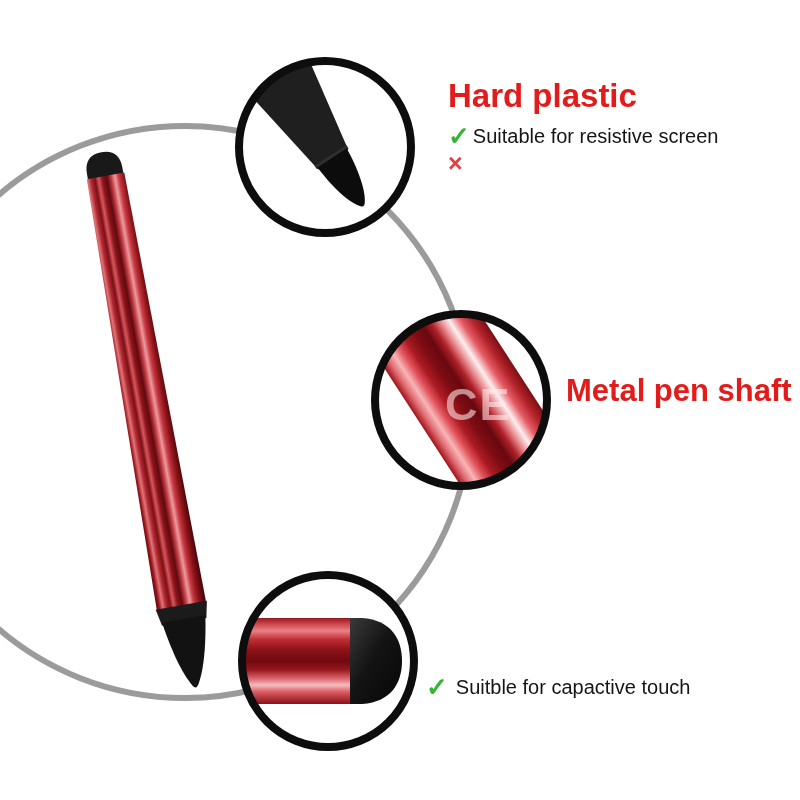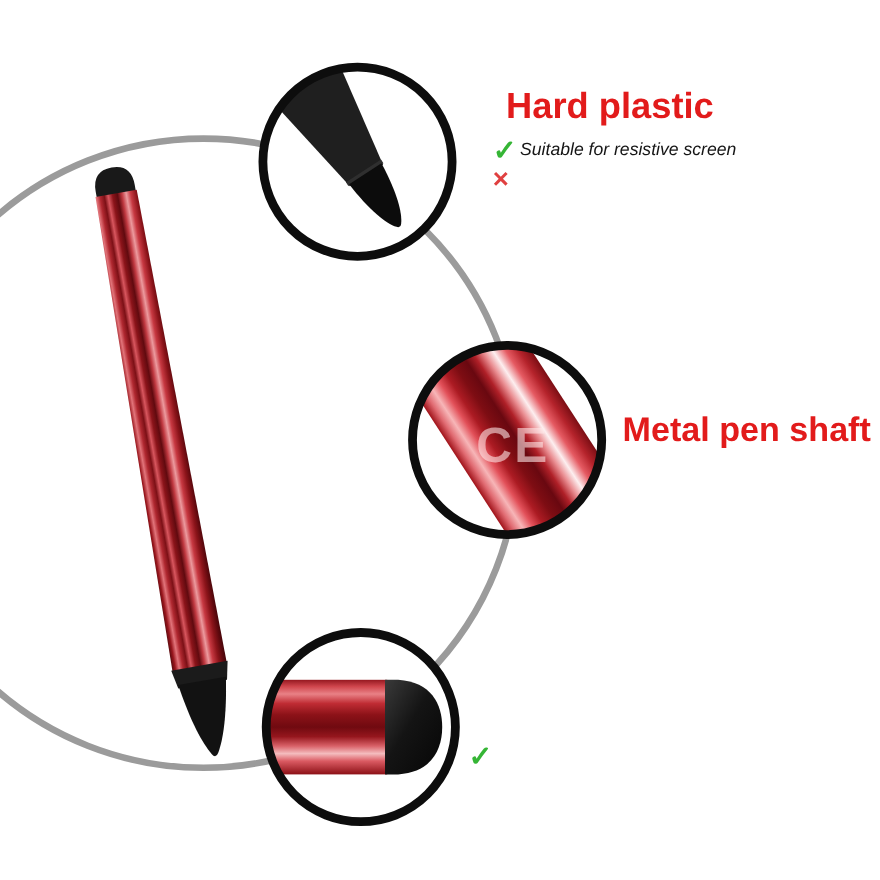--- a/index.html
+++ b/index.html
@@ -5,35 +5,35 @@
   html,body{margin:0;padding:0;background:#fff;}
   #canvas{
     position:relative;width:800px;height:800px;overflow:hidden;background:#ffffff;
     font-family:"Liberation Sans", sans-serif;
   }
   #scene{position:absolute;left:0;top:0;z-index:0;}
   .callout-text{position:absolute;z-index:2;}
   .callout-title{
     font-weight:700;color:#e21b1b;letter-spacing:0px;line-height:1.08;
   }
-  .callout-title.lg{font-size:33px;margin-left:12px;}
+  .callout-title.lg{font-size:33px;}
   .callout-title.md{font-size:31px;text-align:right;}
   .feature-row{display:flex;align-items:flex-start;line-height:27px;}
-  .feature-text{font-size:16px;color:#151515;line-height:27px;white-space:nowrap;font-style:italic;}
+  .feature-text{font-size:20px;color:#151515;line-height:27px;white-space:nowrap;}
   .icon-glyph{font-size:26px;font-weight:700;line-height:26px;margin-right:3px;}
   .icon-glyph.check{color:#35b535;}
   .icon-glyph.cross{color:#e04040;font-size:25px;}
   #hard-plastic-block{left:448px;top:78px;}
   #hard-plastic-block .callout-title{margin-bottom:9px;}
   #metal-shaft-block{left:566px;top:374px;}
   #touch-head-block{left:426px;top:674px;}
   #touch-head-block .callout-title{margin-bottom:3px;}
   #touch-head-block .icon-glyph{margin-right:8px;}
   #watermark{
-    position:absolute;left:433px;top:379px;z-index:1;
+    position:absolute;left:445px;top:379px;z-index:1;
     font-size:45px;font-weight:700;letter-spacing:2px;
     color:rgba(255,236,236,0.58);
   }
 </style>
 </head>
 <body>
 
 <div id="canvas">
 
   <svg id="scene" width="800" height="800" viewBox="0 0 800 800">
@@ -152,16 +152,17 @@
     </div>
   </div>
 
   <div id="metal-shaft-block" class="callout-text">
     <div class="callout-title md">Metal pen shaft</div>
   </div>
 
   <div id="touch-head-block" class="callout-text">
     <div class="feature-row">
       <span class="icon-glyph check">✓</span>
+      <span class="feature-text">Suitble for capactive touch</span>
     </div>
   </div>
 
 </div>
 
 </body></html>

